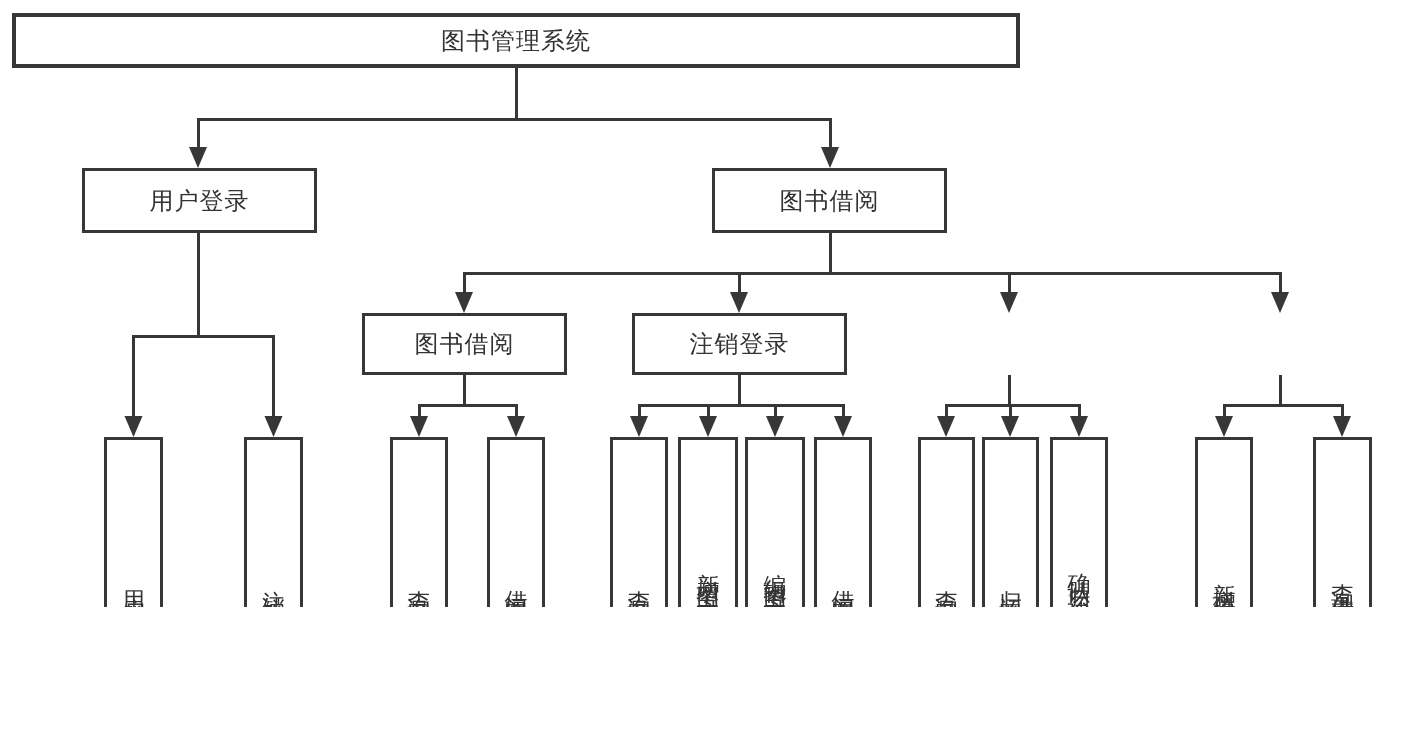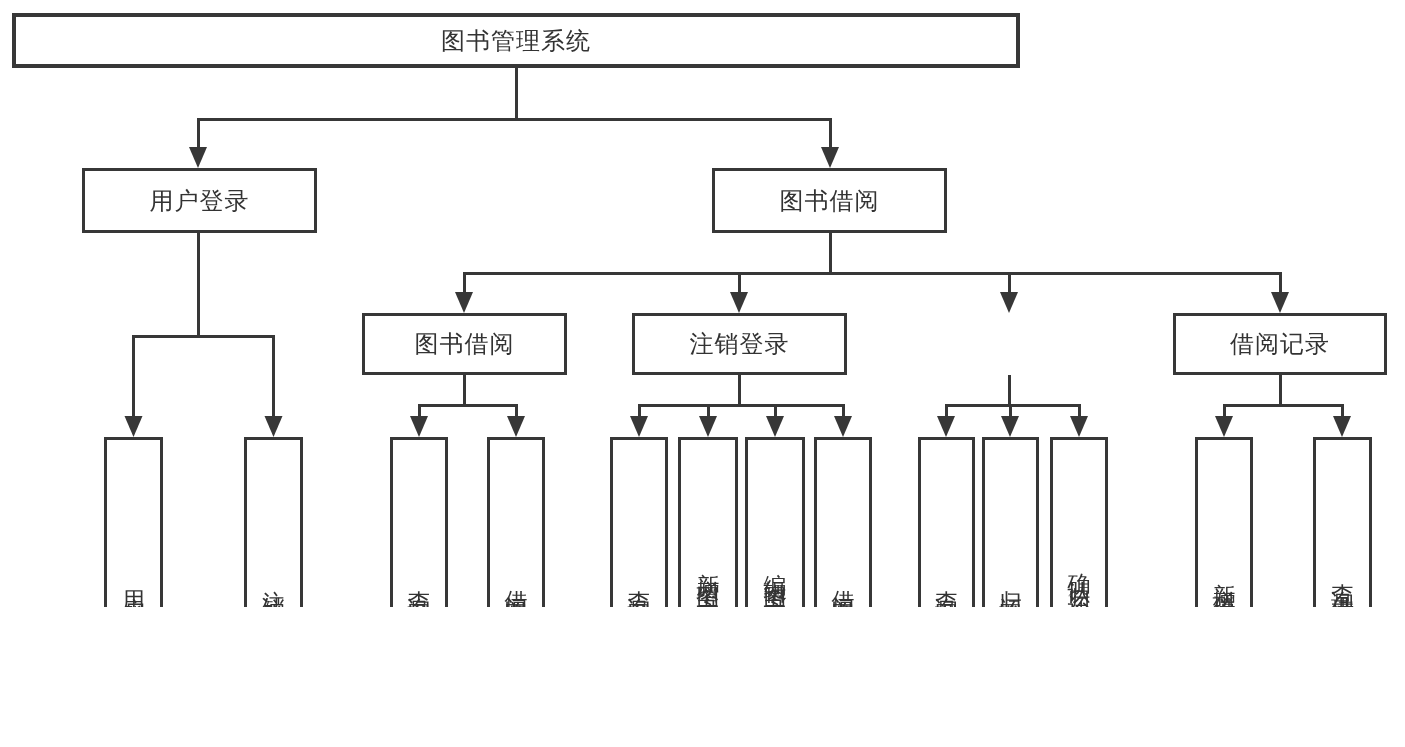--- a/index.html
+++ b/index.html
@@ -115,23 +115,20 @@
   <div class="node" style="left:712px; top:168px; width:235px; height:65px">
     <span class="h-label">图书借阅</span>
   </div>
 
   <div class="node" style="left:362px; top:313px; width:205px; height:62px">
     <span class="h-label">图书借阅</span>
   </div>
   <div class="node" style="left:632px; top:313px; width:215px; height:62px">
     <span class="h-label">注销登录</span>
   </div>
-  <div class="node" style="left:1173px; top:313px; width:214px; height:62px">
-    <span class="h-label">借阅记录</span>
-  </div>
 
   <div class="node" style="left:104px; top:437px; width:59px; height:298px">
     <span class="v-label">用户登录</span>
   </div>
   <div class="node" style="left:244px; top:437px; width:59px; height:298px">
     <span class="v-label">注销登录</span>
   </div>
 
   <div class="node" style="left:390px; top:437px; width:58px; height:298px">
     <span class="v-label">查询图书</span>

